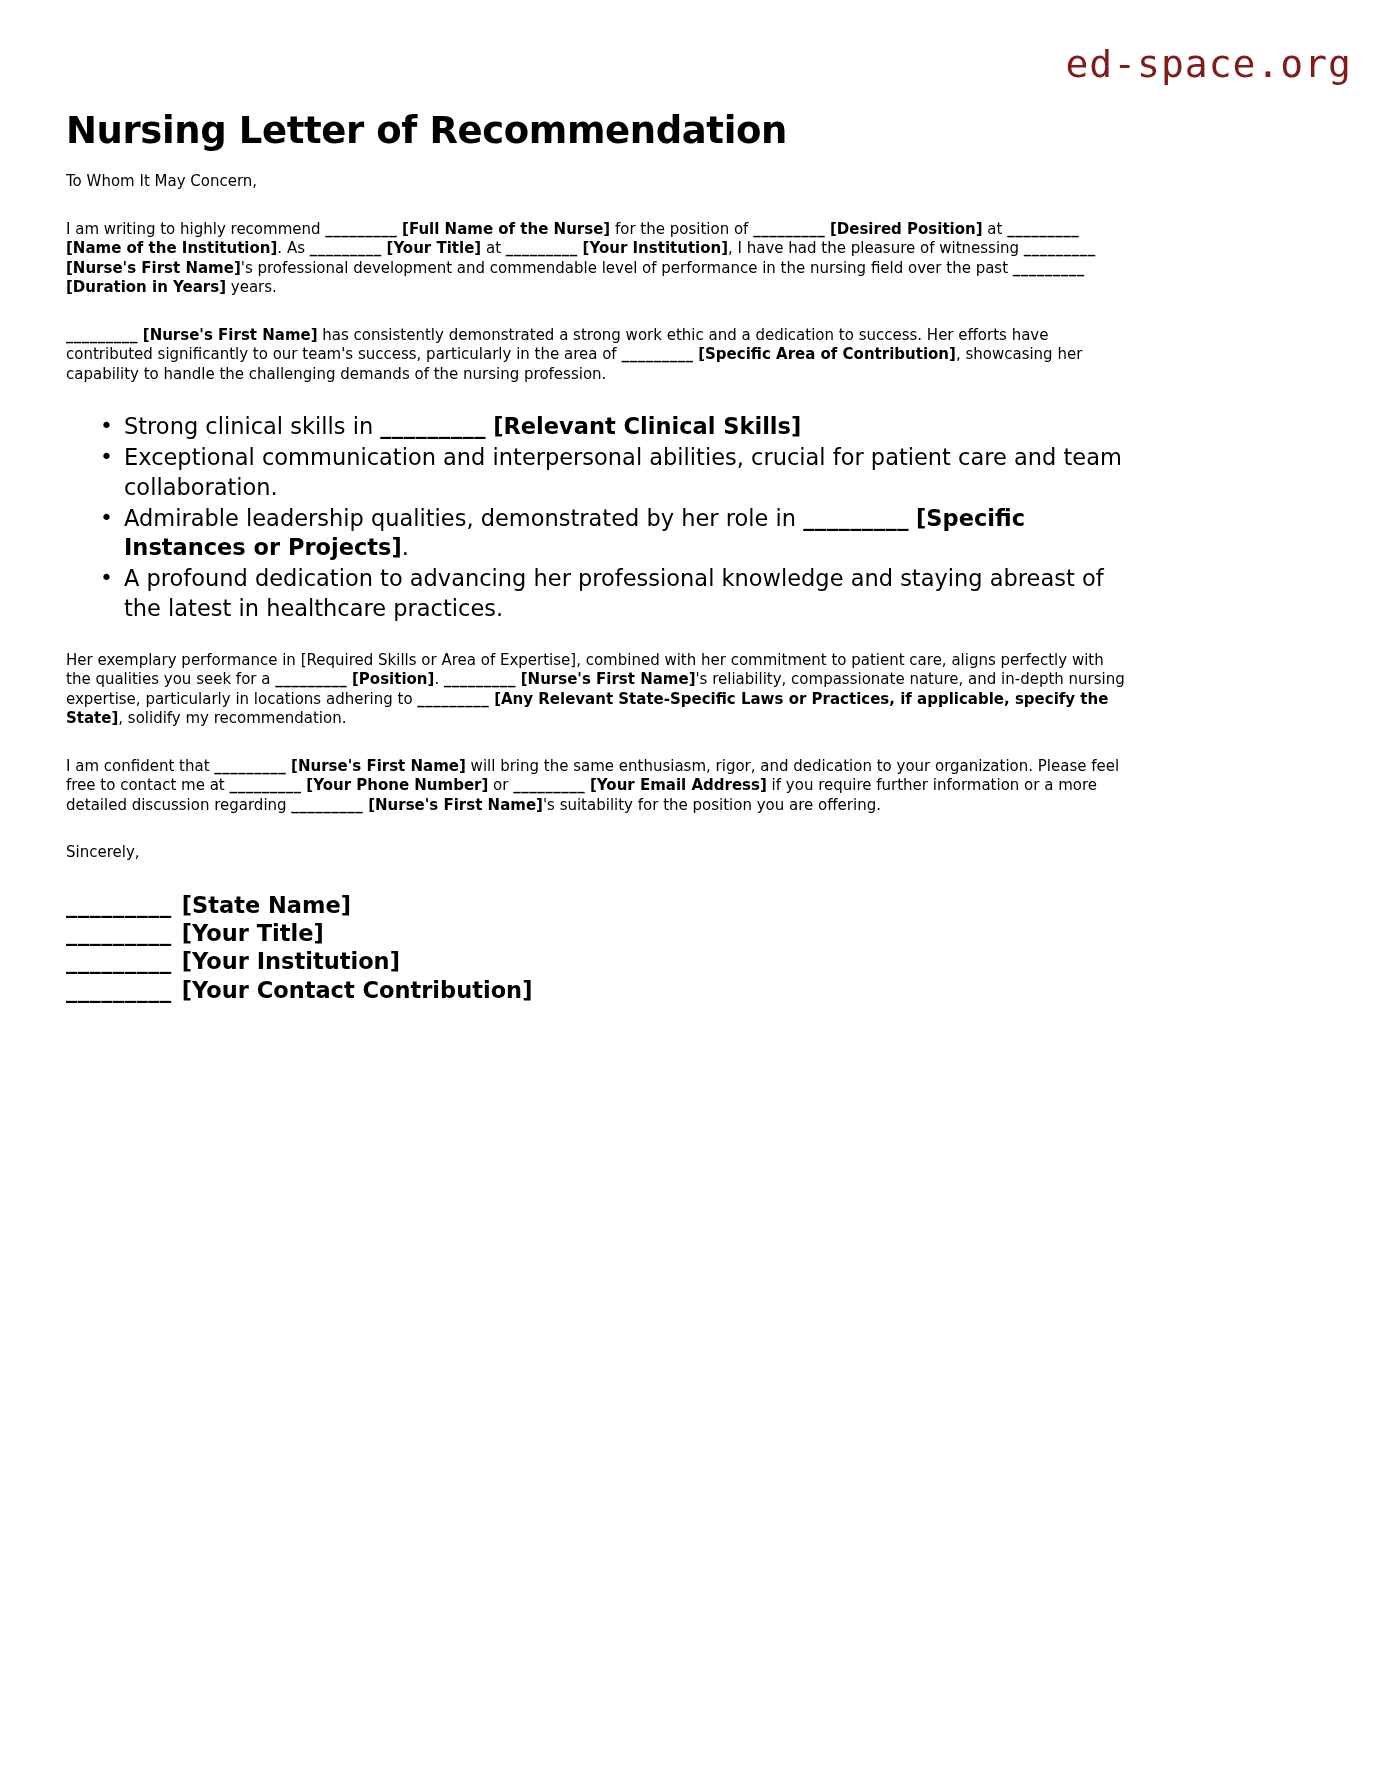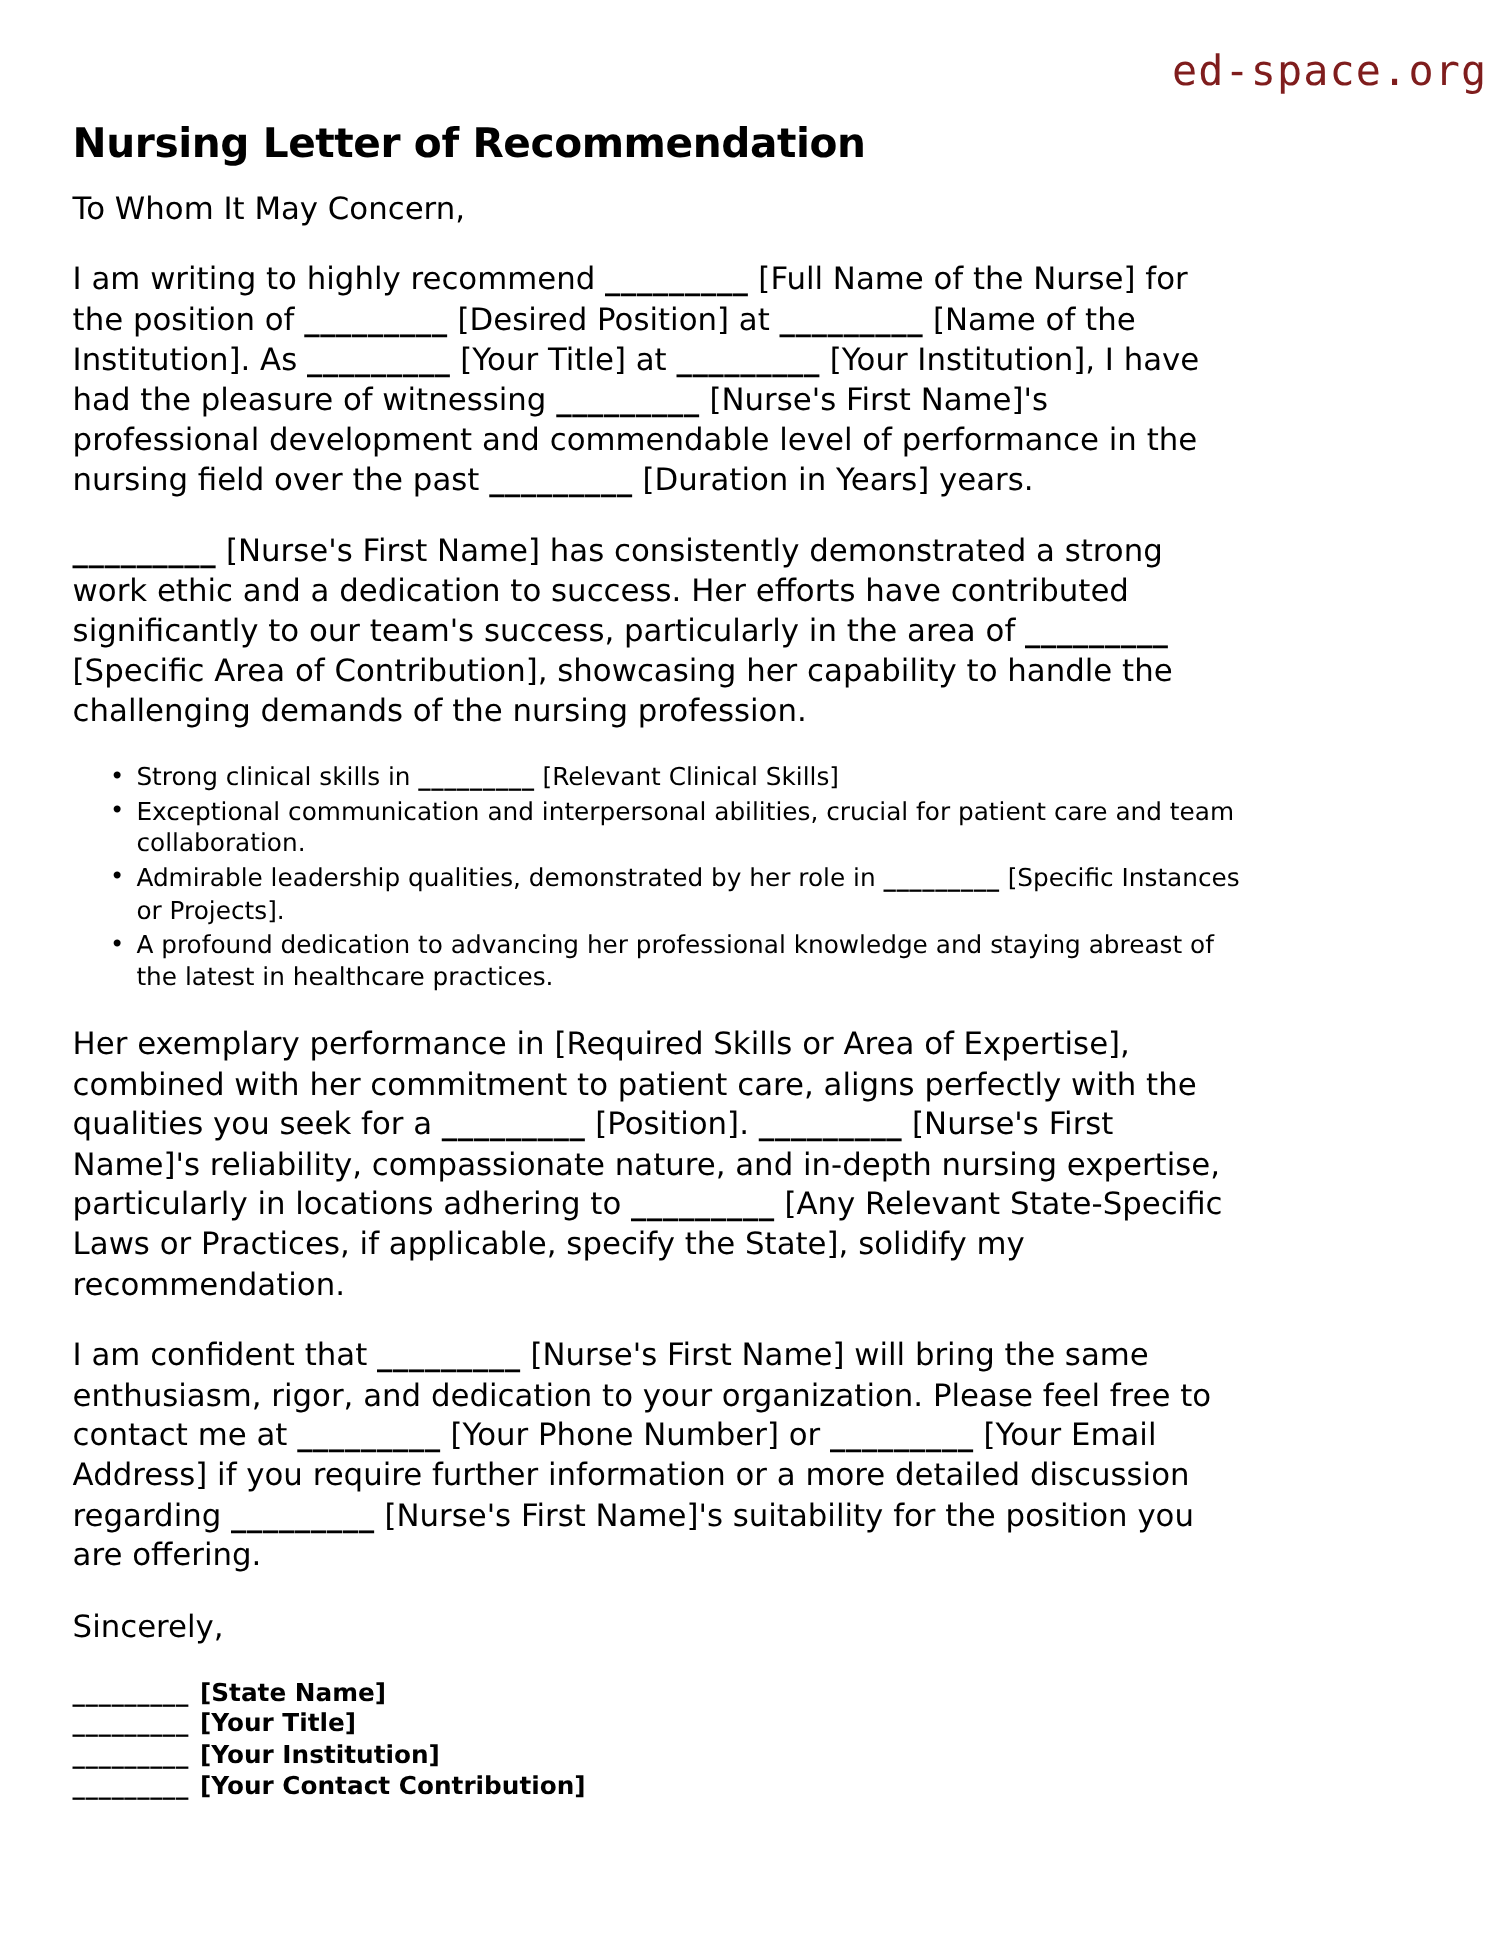--- a/index.html
+++ b/index.html
@@ -52,27 +52,27 @@
   
   .body-wrap {
     position: absolute;
     top: 172px;
     left: 66px;
     width: 1075px;
   }
 
   p.para {
     margin: 0 16px 28px 0;
-    font-size: 28px;
+    font-size: 15px;
     line-height: 1.30;
     text-align: left;
   }
   p.para.tight { margin-bottom: 26px; }
 
-  .b { font-weight: normal; }
+  .b { font-weight: bold; }
 
   .blank {
     font-weight: bold;
     letter-spacing: 0.5px;
   }
 
   ul.attr-list {
     margin: 0 0 28px 0;
     padding-left: 58px;
     list-style: none;

